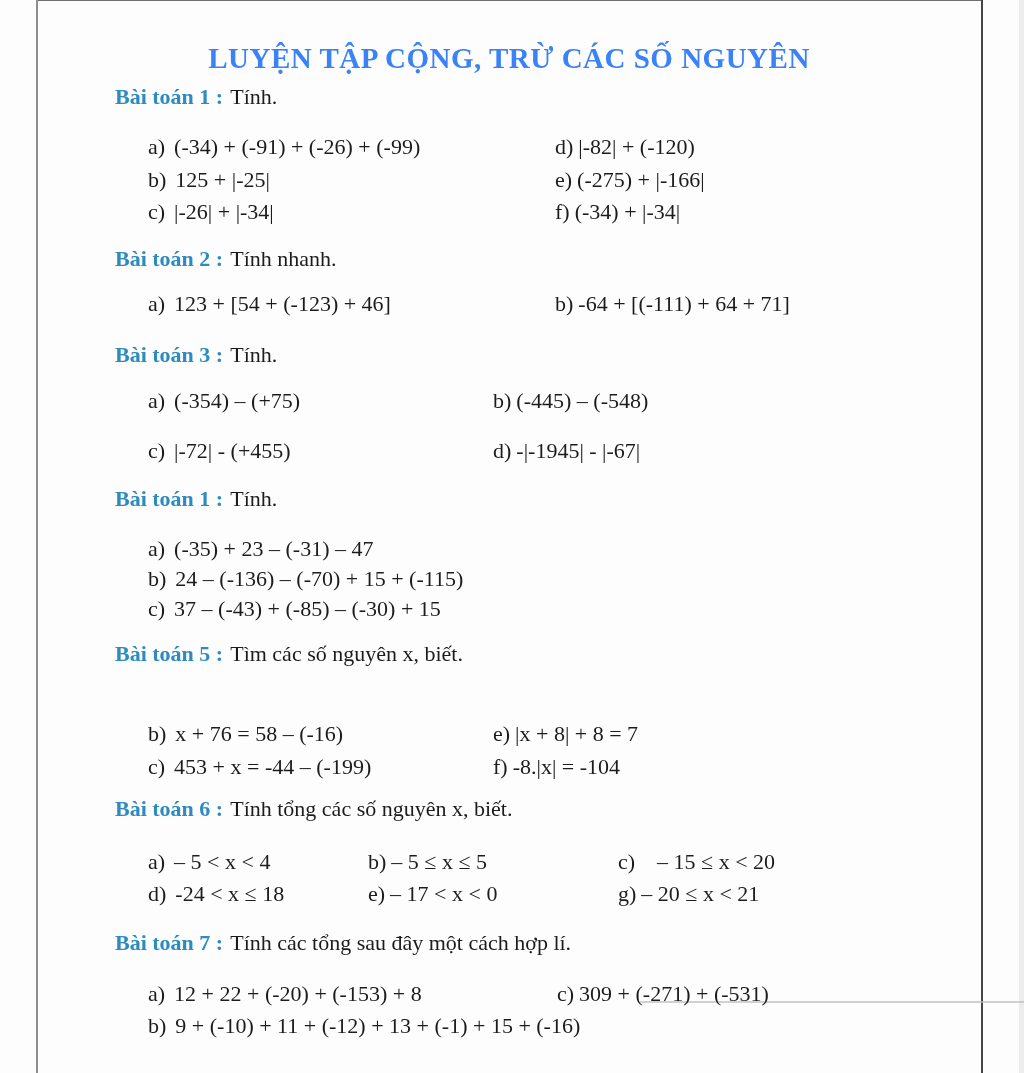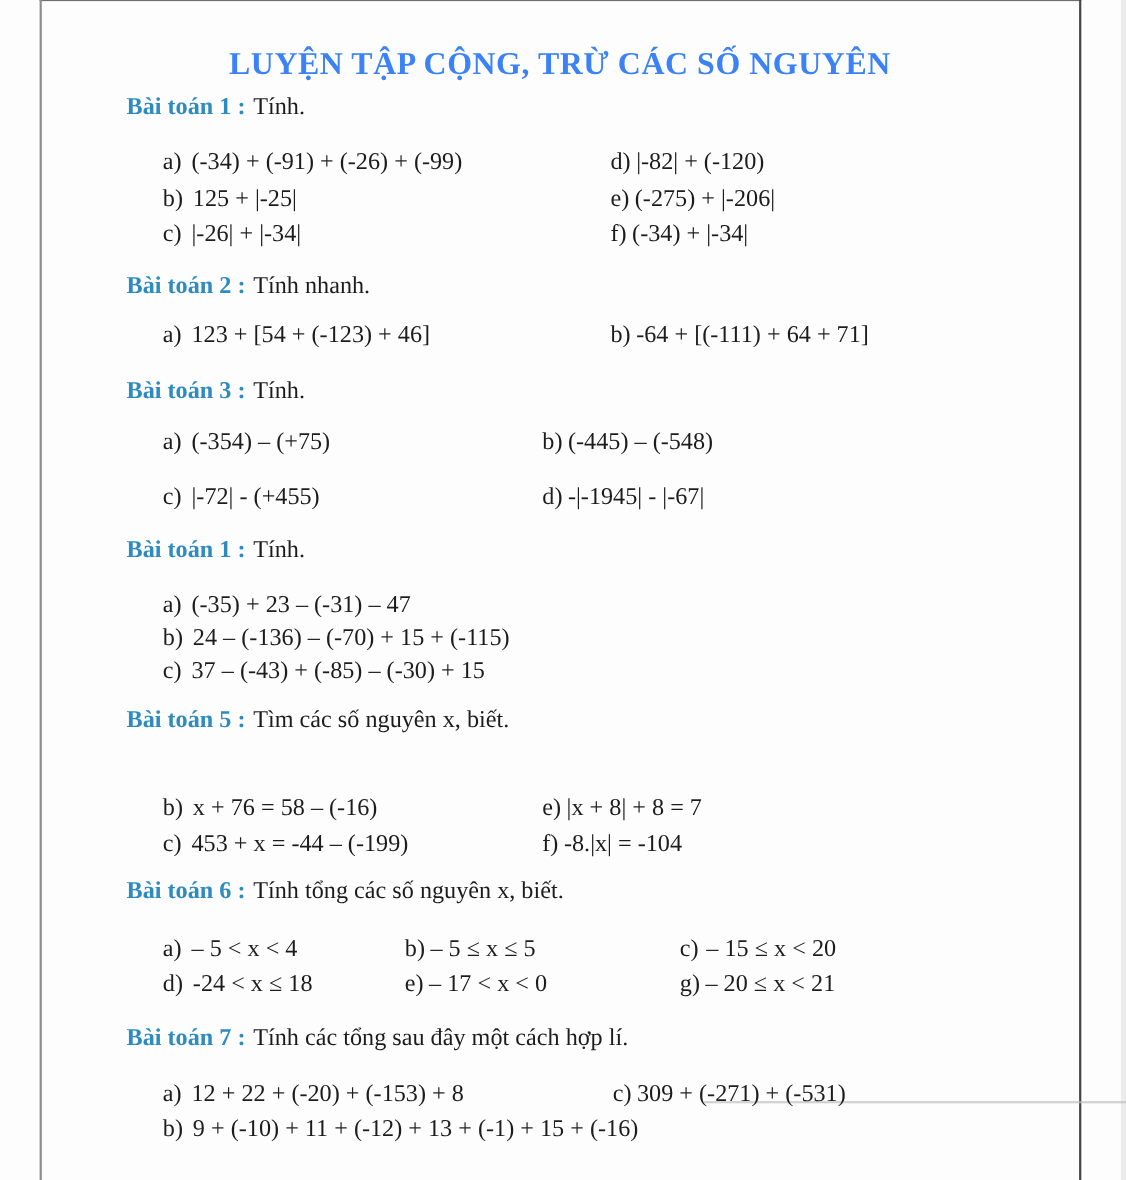--- a/index.html
+++ b/index.html
@@ -35,21 +35,21 @@
 
   <div class="heading" style="top:84px">
     <span class="hl">Bài toán 1 :</span><span class="hp">Tính.</span>
   </div>
   <div class="row" style="top:134px">
     <span class="item"><span class="k">a)</span><span class="e">(-34) + (-91) + (-26) + (-99)</span></span>
     <span class="item" style="left:555px"><span class="k">d)</span><span class="e" style="margin-left:5px">|-82| + (-120)</span></span>
   </div>
   <div class="row" style="top:167px">
     <span class="item"><span class="k">b)</span><span class="e">125 + |-25|</span></span>
-    <span class="item" style="left:555px"><span class="k">e)</span><span class="e" style="margin-left:5px">(-275) + |-206|</span></span>
+    <span class="item" style="left:555px"><span class="k">e)</span><span class="e" style="margin-left:5px">(-275) + |-166|</span></span>
   </div>
   <div class="row" style="top:199px">
     <span class="item"><span class="k">c)</span><span class="e">|-26| + |-34|</span></span>
     <span class="item" style="left:555px"><span class="k">f)</span><span class="e" style="margin-left:5px">(-34) + |-34|</span></span>
   </div>
 
   <div class="heading" style="top:246px">
     <span class="hl">Bài toán 2 :</span><span class="hp">Tính nhanh.</span>
   </div>
   <div class="row" style="top:291px">
@@ -93,21 +93,21 @@
     <span class="item"><span class="k">c)</span><span class="e">453 + x = -44 – (-199)</span></span>
     <span class="item" style="left:493px"><span class="k">f)</span><span class="e" style="margin-left:5px">-8.|x| = -104</span></span>
   </div>
 
   <div class="heading" style="top:796px">
     <span class="hl">Bài toán 6 :</span><span class="hp">Tính tổng các số nguyên x, biết.</span>
   </div>
   <div class="row" style="top:849px">
     <span class="item"><span class="k">a)</span><span class="e">– 5 &lt; x &lt; 4</span></span>
     <span class="item" style="left:368px"><span class="k">b)</span><span class="e" style="margin-left:5px">– 5 ≤ x ≤ 5</span></span>
-    <span class="item" style="left:618px"><span class="k">c)</span><span class="e" style="margin-left:7px">– 15 ≤ x &lt; 20</span></span>
+    <span class="item" style="left:618px"><span class="k">c)</span><span class="e" style="margin-left:22px">– 15 ≤ x &lt; 20</span></span>
   </div>
   <div class="row" style="top:881px">
     <span class="item"><span class="k">d)</span><span class="e">-24 &lt; x ≤ 18</span></span>
     <span class="item" style="left:368px"><span class="k">e)</span><span class="e" style="margin-left:5px">– 17 &lt; x &lt; 0</span></span>
     <span class="item" style="left:618px"><span class="k">g)</span><span class="e" style="margin-left:5px">– 20 ≤ x &lt; 21</span></span>
   </div>
 
   <div class="heading" style="top:930px">
     <span class="hl">Bài toán 7 :</span><span class="hp">Tính các tổng sau đây một cách hợp lí.</span>
   </div>

